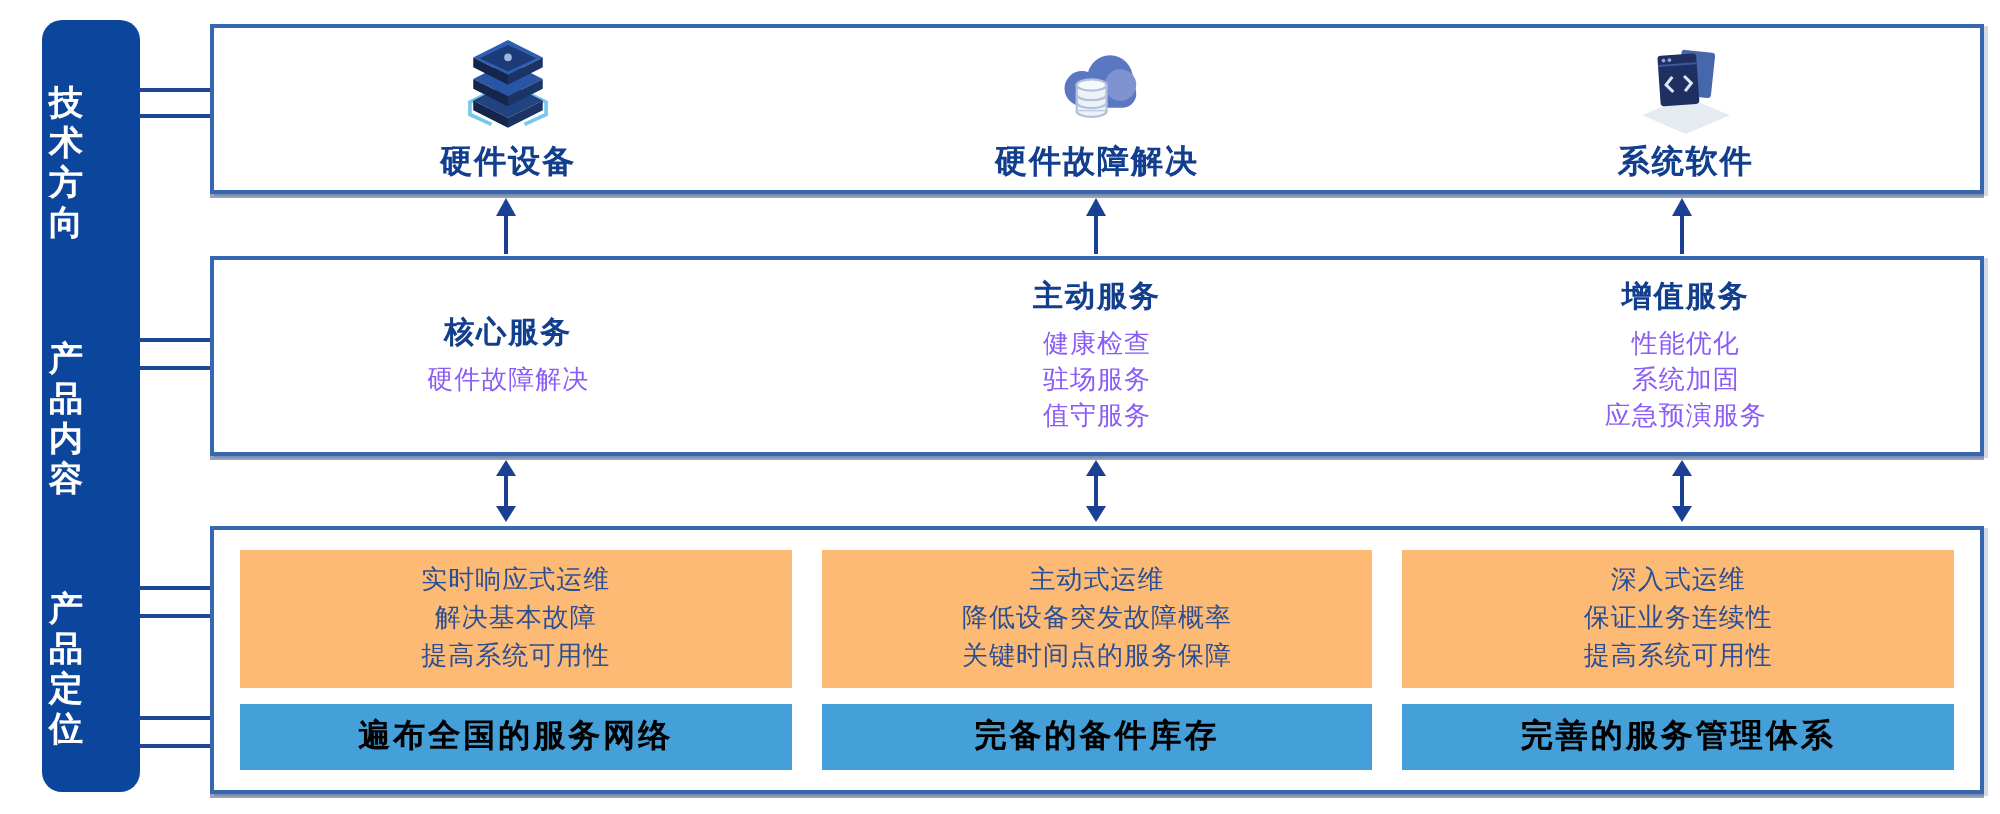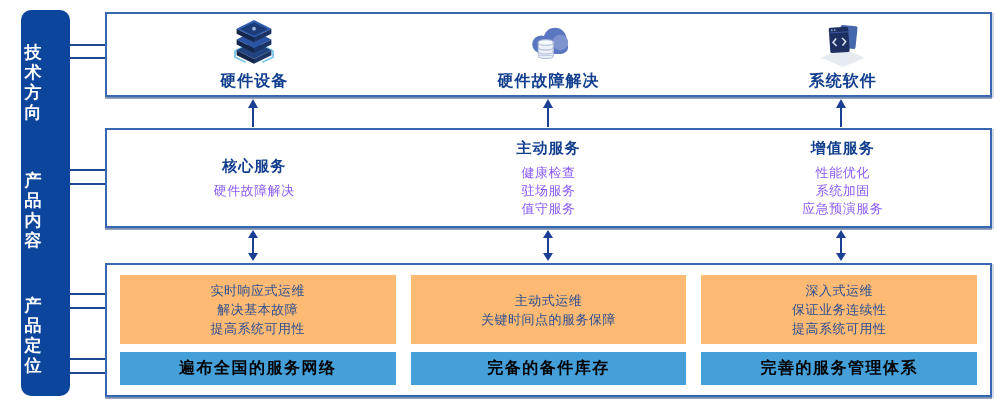--- a/index.html
+++ b/index.html
@@ -204,20 +204,21 @@
       <div class="pos-panel">
         <div class="pos-line">实时响应式运维</div>
         <div class="pos-line">解决基本故障</div>
         <div class="pos-line">提高系统可用性</div>
       </div>
       <div class="adv-bar">遍布全国的服务网络</div>
     </div>
     <div class="pos-col">
       <div class="pos-panel">
         <div class="pos-line">主动式运维</div>
+        <div class="pos-line">降低设备突发故障概率</div>
         <div class="pos-line">关键时间点的服务保障</div>
       </div>
       <div class="adv-bar">完备的备件库存</div>
     </div>
     <div class="pos-col">
       <div class="pos-panel">
         <div class="pos-line">深入式运维</div>
         <div class="pos-line">保证业务连续性</div>
         <div class="pos-line">提高系统可用性</div>
       </div>

